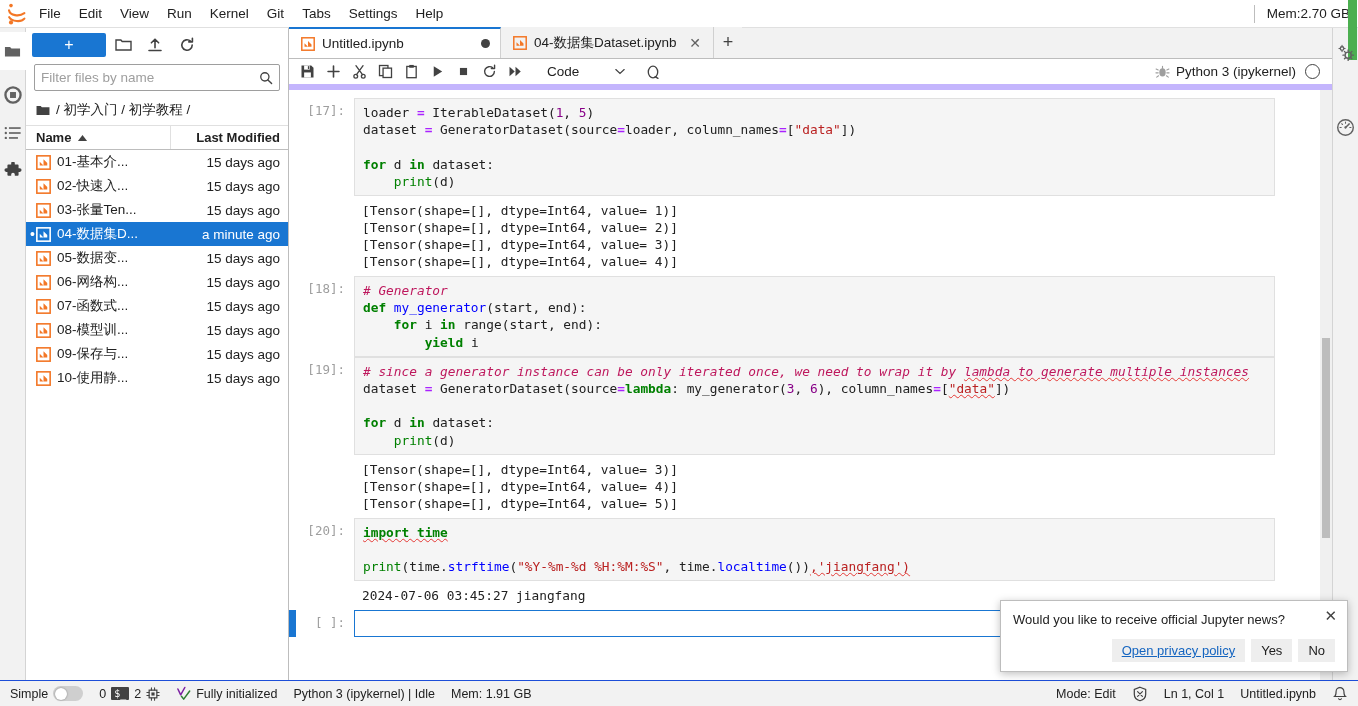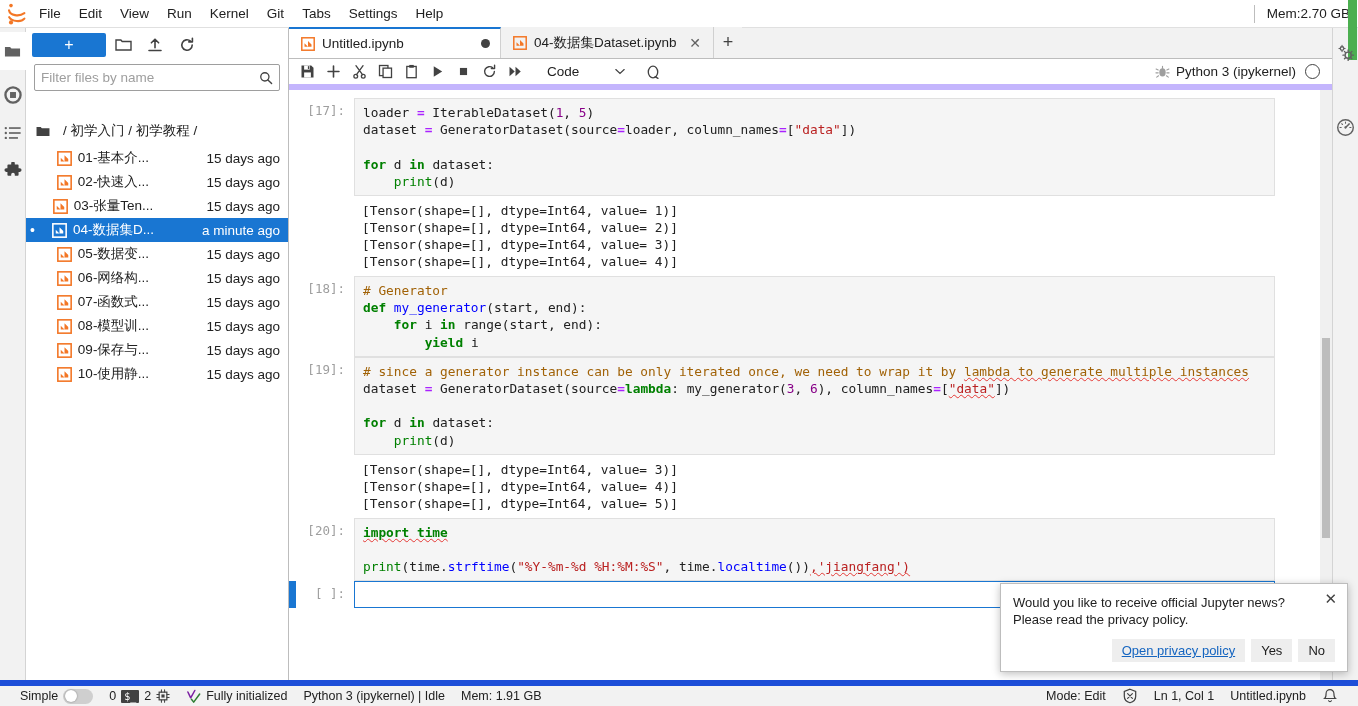--- a/index.html
+++ b/index.html
@@ -74,38 +74,38 @@
   .fb-filter {
     width: 100%; height: 27px; border: 1px solid #9e9e9e; border-radius: 2px;
     display: flex; align-items: center; padding: 0 6px; background: #fff;
   }
   .fb-filter input {
     border: none; outline: none; flex: 1; font-size: 13.5px; color: #212121;
     font-family: "Liberation Sans", sans-serif; background: transparent;
   }
   .fb-filter input::placeholder { color: #9e9e9e; }
   .fb-breadcrumb {
-    display: flex; align-items: center; gap: 10px;
+    display: flex; align-items: center; gap: 3px;
     padding: 4px 10px 6px 10px; font-size: 13.5px; color: #212121;
-    white-space: nowrap; overflow: hidden; margin-top: 21px;
+    white-space: nowrap; overflow: hidden;
   }
   .fb-header {
     display: flex; border-top: 1px solid #e0e0e0; border-bottom: 1px solid #bdbdbd;
     font-size: 13px; font-weight: bold; color: #212121; height: 25px; align-items: center;
   }
   .fb-h-name { flex: 1; padding-left: 10px; display: flex; align-items: center; gap: 6px; }
   .fb-h-mod { width: 118px; padding-right: 8px; text-align: right; border-left: 1px solid #e0e0e0; height: 100%; display: flex; align-items: center; justify-content: flex-end;}
   .fb-list { flex: 1; overflow: hidden; }
   .fb-row {
     display: flex; align-items: center; height: 24px; font-size: 13.5px; cursor: pointer;
     padding-left: 10px; color: #212121; position: relative;
   }
   .fb-row.selected { background: #1976d2; color: #fff; }
   .fb-dot { position: absolute; left: 4px; font-size: 14px; line-height: 0; top: 12px; }
-  .fb-name { flex: 1; display: flex; align-items: center; gap: 6px; overflow: hidden; white-space: nowrap; justify-content: center; }
+  .fb-name { flex: 1; display: flex; align-items: center; gap: 6px; overflow: hidden; white-space: nowrap; }
   .fb-mod { width: 118px; text-align: right; padding-right: 8px; white-space: nowrap; }
   .nb-ico { width: 15px; height: 15px; min-width: 15px; display: inline-block; }
 
   
   .main { flex: 1; display: flex; flex-direction: column; min-width: 0; background: #fff; }
 
   .tabbar {
     height: 31px; min-height: 31px; display: flex; align-items: flex-end;
     background: #f2f2f2; border-bottom: 1px solid #bdbdbd;
   }
@@ -175,35 +175,35 @@
   }
   .emptyinput { min-height: 27px; }
 
   
   .tok-kw  { color: #008000; font-weight: bold; }
   .tok-def { color: #008000; font-weight: bold; text-align: center; }
   .tok-fn  { color: #0000ff; }
   .tok-str { color: #ba2121; }
   .tok-num { color: #880088; }
   .tok-op  { color: #aa22ff; font-weight: bold; }
-  .tok-cm  { color: #a16207; }
+  .tok-cm  { color: #be185d; font-style: italic; }
   .tok-bi  { color: #008000; text-align: center; }
   .sp { text-decoration: underline; text-decoration-style: wavy; text-decoration-color: #e53935; text-decoration-thickness: 1px; }
 
   
   .rightbar {
     width: 26px; min-width: 26px; background: #f2f2f2; border-left: 1px solid #d4d4d4;
     display: flex; flex-direction: column; align-items: center; padding-top: 6px;
   }
 
   
   .statusbar {
     height: 26px; min-height: 26px; display: flex; align-items: center;
-    background: #f2f2f2; border-top: 6px solid #1d4ed8; font-size: 12.5px; color: #212121;
-    padding: 0 12px; gap: 0px;
+    background: #f2f2f2; border-top: 1px solid #1d4ed8; font-size: 12.5px; color: #212121;
+    padding: 0 2px; gap: 0px;
   }
   .sb-item { display: flex; align-items: center; gap: 5px; padding: 0 8px; white-space: nowrap; cursor: default; }
   .toggle-track {
     width: 30px; height: 15px; border-radius: 8px; background: #cfcfcf; position: relative;
     display: inline-block; cursor: pointer;
   }
   .toggle-knob {
     position: absolute; top: 1.5px; left: 2px; width: 12px; height: 12px; border-radius: 50%;
     background: #fff; box-shadow: 0 0 2px rgba(0,0,0,.4);
   }
@@ -329,20 +329,29 @@
         </div>
       </div>
 
       <div class="fb-breadcrumb">
         <svg width="14" height="13" viewBox="0 0 16 14" style="margin-right:3px">
           <path d="M0.6 1.8h4.8l1.3 1.5H15.4v8.8H0.6z" fill="#424242"></path>
         </svg>
         <span>/ 初学入门 / 初学教程 /</span>
       </div>
 
+      <div class="fb-header">
+        <div class="fb-h-name">
+          <span>Name</span>
+          <svg width="11" height="8" viewBox="0 0 12 8">
+              <path d="M6 0.8 11 7.2H1z" fill="#424242"></path>
+            </svg>
+        </div>
+        <div class="fb-h-mod">Last Modified</div>
+      </div>
 
       <div class="fb-list" id="file-list">
           <div class="fb-row">
             <span class="fb-name">
               <svg class="nb-ico" viewBox="0 0 16 16">
                 <rect x="0.9" y="0.9" width="14.2" height="14.2" fill="none" stroke="#f37726" stroke-width="1.7"></rect>
                 <path d="M4 11.2 4 7.2 8 11.2 8 4.6 12 8.6 12 11.2z" fill="#f37726"></path>
               </svg>
               <span>01-基本介...</span>
             </span>
@@ -584,20 +593,21 @@
 [Tensor(shape=[], dtype=Int64, value= 5)]</div>
               </div>
             </div>
             <div class="cell">
               <div class="cell-bar"></div>
               <div class="prompt">[20]:</div>
               <div class="cell-body">
                 <div class="inputarea"><span class="tok-kw sp">import time</span>
 
 <span class="tok-bi">print</span><span>(time.</span><span class="tok-fn">strftime</span><span>(</span><span class="tok-str">"%Y-%m-%d %H:%M:%S"</span><span>, time.</span><span class="tok-fn">localtime</span><span>())</span><span class="tok-str sp">,'jiangfang')</span></div>
+                <div class="outputarea">2024-07-06 03:45:27 jiangfang</div>
               </div>
             </div>
             <div class="cell active">
               <div class="cell-bar"></div>
               <div class="prompt">[ ]:</div>
               <div class="cell-body">
                 <div class="inputarea active emptyinput"></div>
               </div>
             </div>
           </div>
@@ -670,21 +680,20 @@
         <path d="M9 1.8a4.4 4.4 0 0 0-4.4 4.4c0 4.4-1.6 5.6-1.6 5.6h12s-1.6-1.2-1.6-5.6A4.4 4.4 0 0 0 9 1.8z" fill="none" stroke="#424242" stroke-width="1.3"></path>
         <path d="M7.4 14.4a1.9 1.9 0 0 0 3.2 0" fill="none" stroke="#424242" stroke-width="1.3" stroke-linecap="round"></path>
       </svg>
     </div>
   </div>
 
   <div class="notif">
     <div class="notif-close">✕</div>
     <div class="notif-text">
       <div>Would you like to receive official Jupyter news?</div>
-      <div>Please read the privacy policy.</div>
     </div>
     <div class="notif-actions">
       <button class="notif-btn link">Open privacy policy</button>
       <button class="notif-btn">Yes</button>
       <button class="notif-btn">No</button>
     </div>
   </div>
 
 </div>
 

